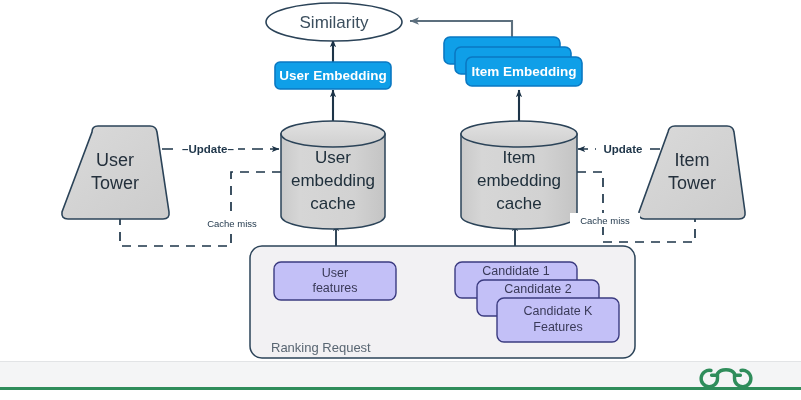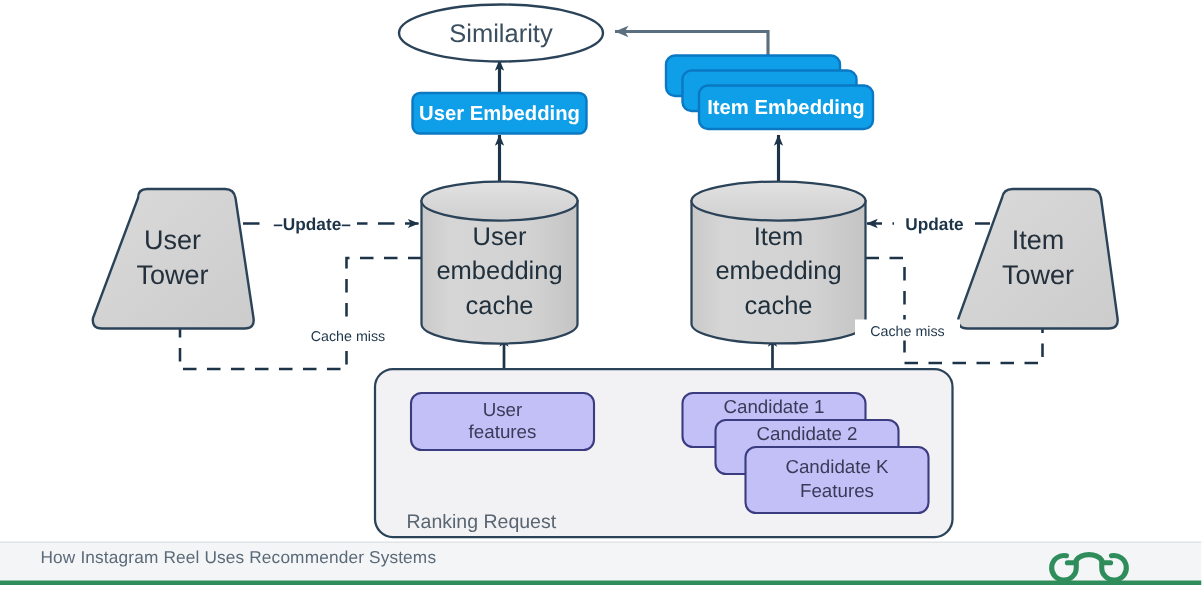--- a/index.html
+++ b/index.html
@@ -284,21 +284,20 @@
       <rect x="197" y="216" width="70" height="14" fill="#ffffff"></rect>
       <text class="lbl cachemiss-label" x="232" y="227" text-anchor="middle">Cache miss</text>
     </g>
     <g>
       <rect x="570" y="213" width="70" height="14" fill="#ffffff"></rect>
       <text class="lbl cachemiss-label" x="605" y="224" text-anchor="middle">Cache miss</text>
     </g>
   </svg>
 
   <div class="footer-bar"></div>
-  <div class="footer-text">How Instagram Reel Uses Recommender Systems</div>
 
   <div class="logo-wrap">
     <svg viewBox="0 0 66 34" width="66" height="34">
       <g fill="none" stroke="#2f8d5b" stroke-width="3.4" stroke-linecap="round">
         <path d="M18,13.5 A8.2,8.2 0 1 0 24.5,21.5 L24.5,18.2 L18.6,18.2"></path>
         <path d="M48,13.5 A8.2,8.2 0 1 1 41.5,21.5 L41.5,18.2 L47.4,18.2"></path>
         <path d="M24.5,16.5 C28,11.5 38,11.5 41.5,16.5"></path>
       </g>
     </svg>
   </div>

